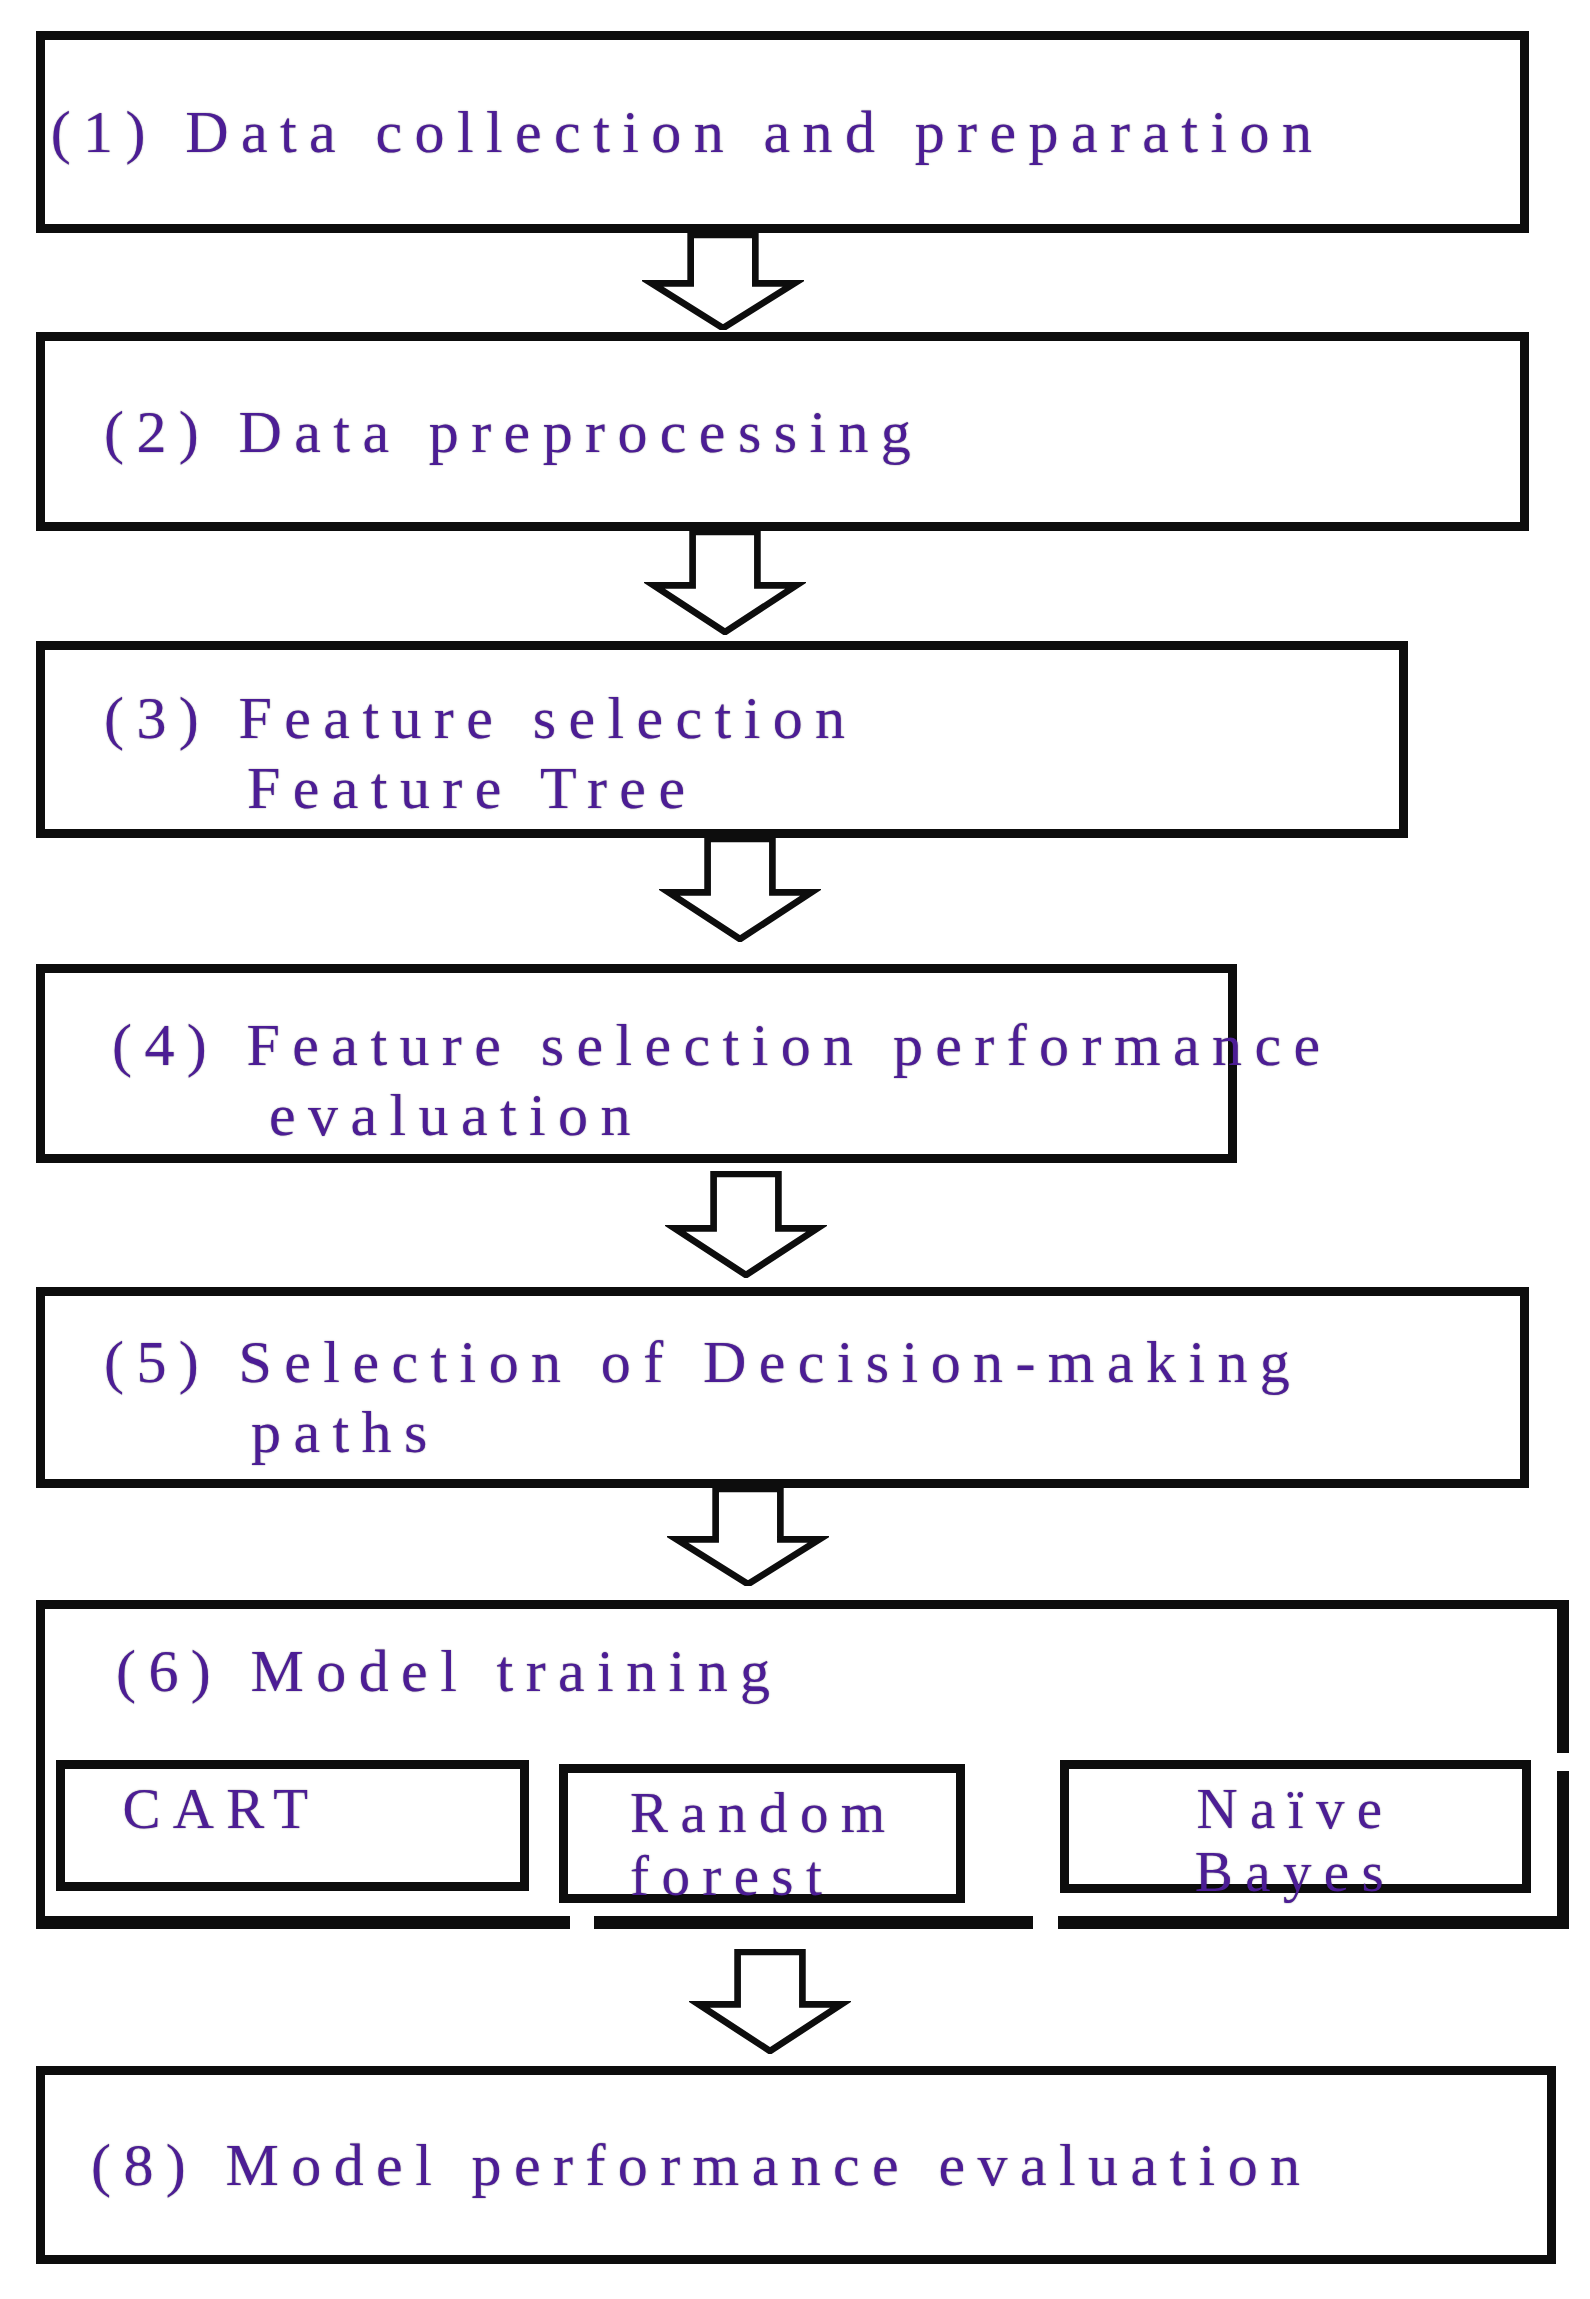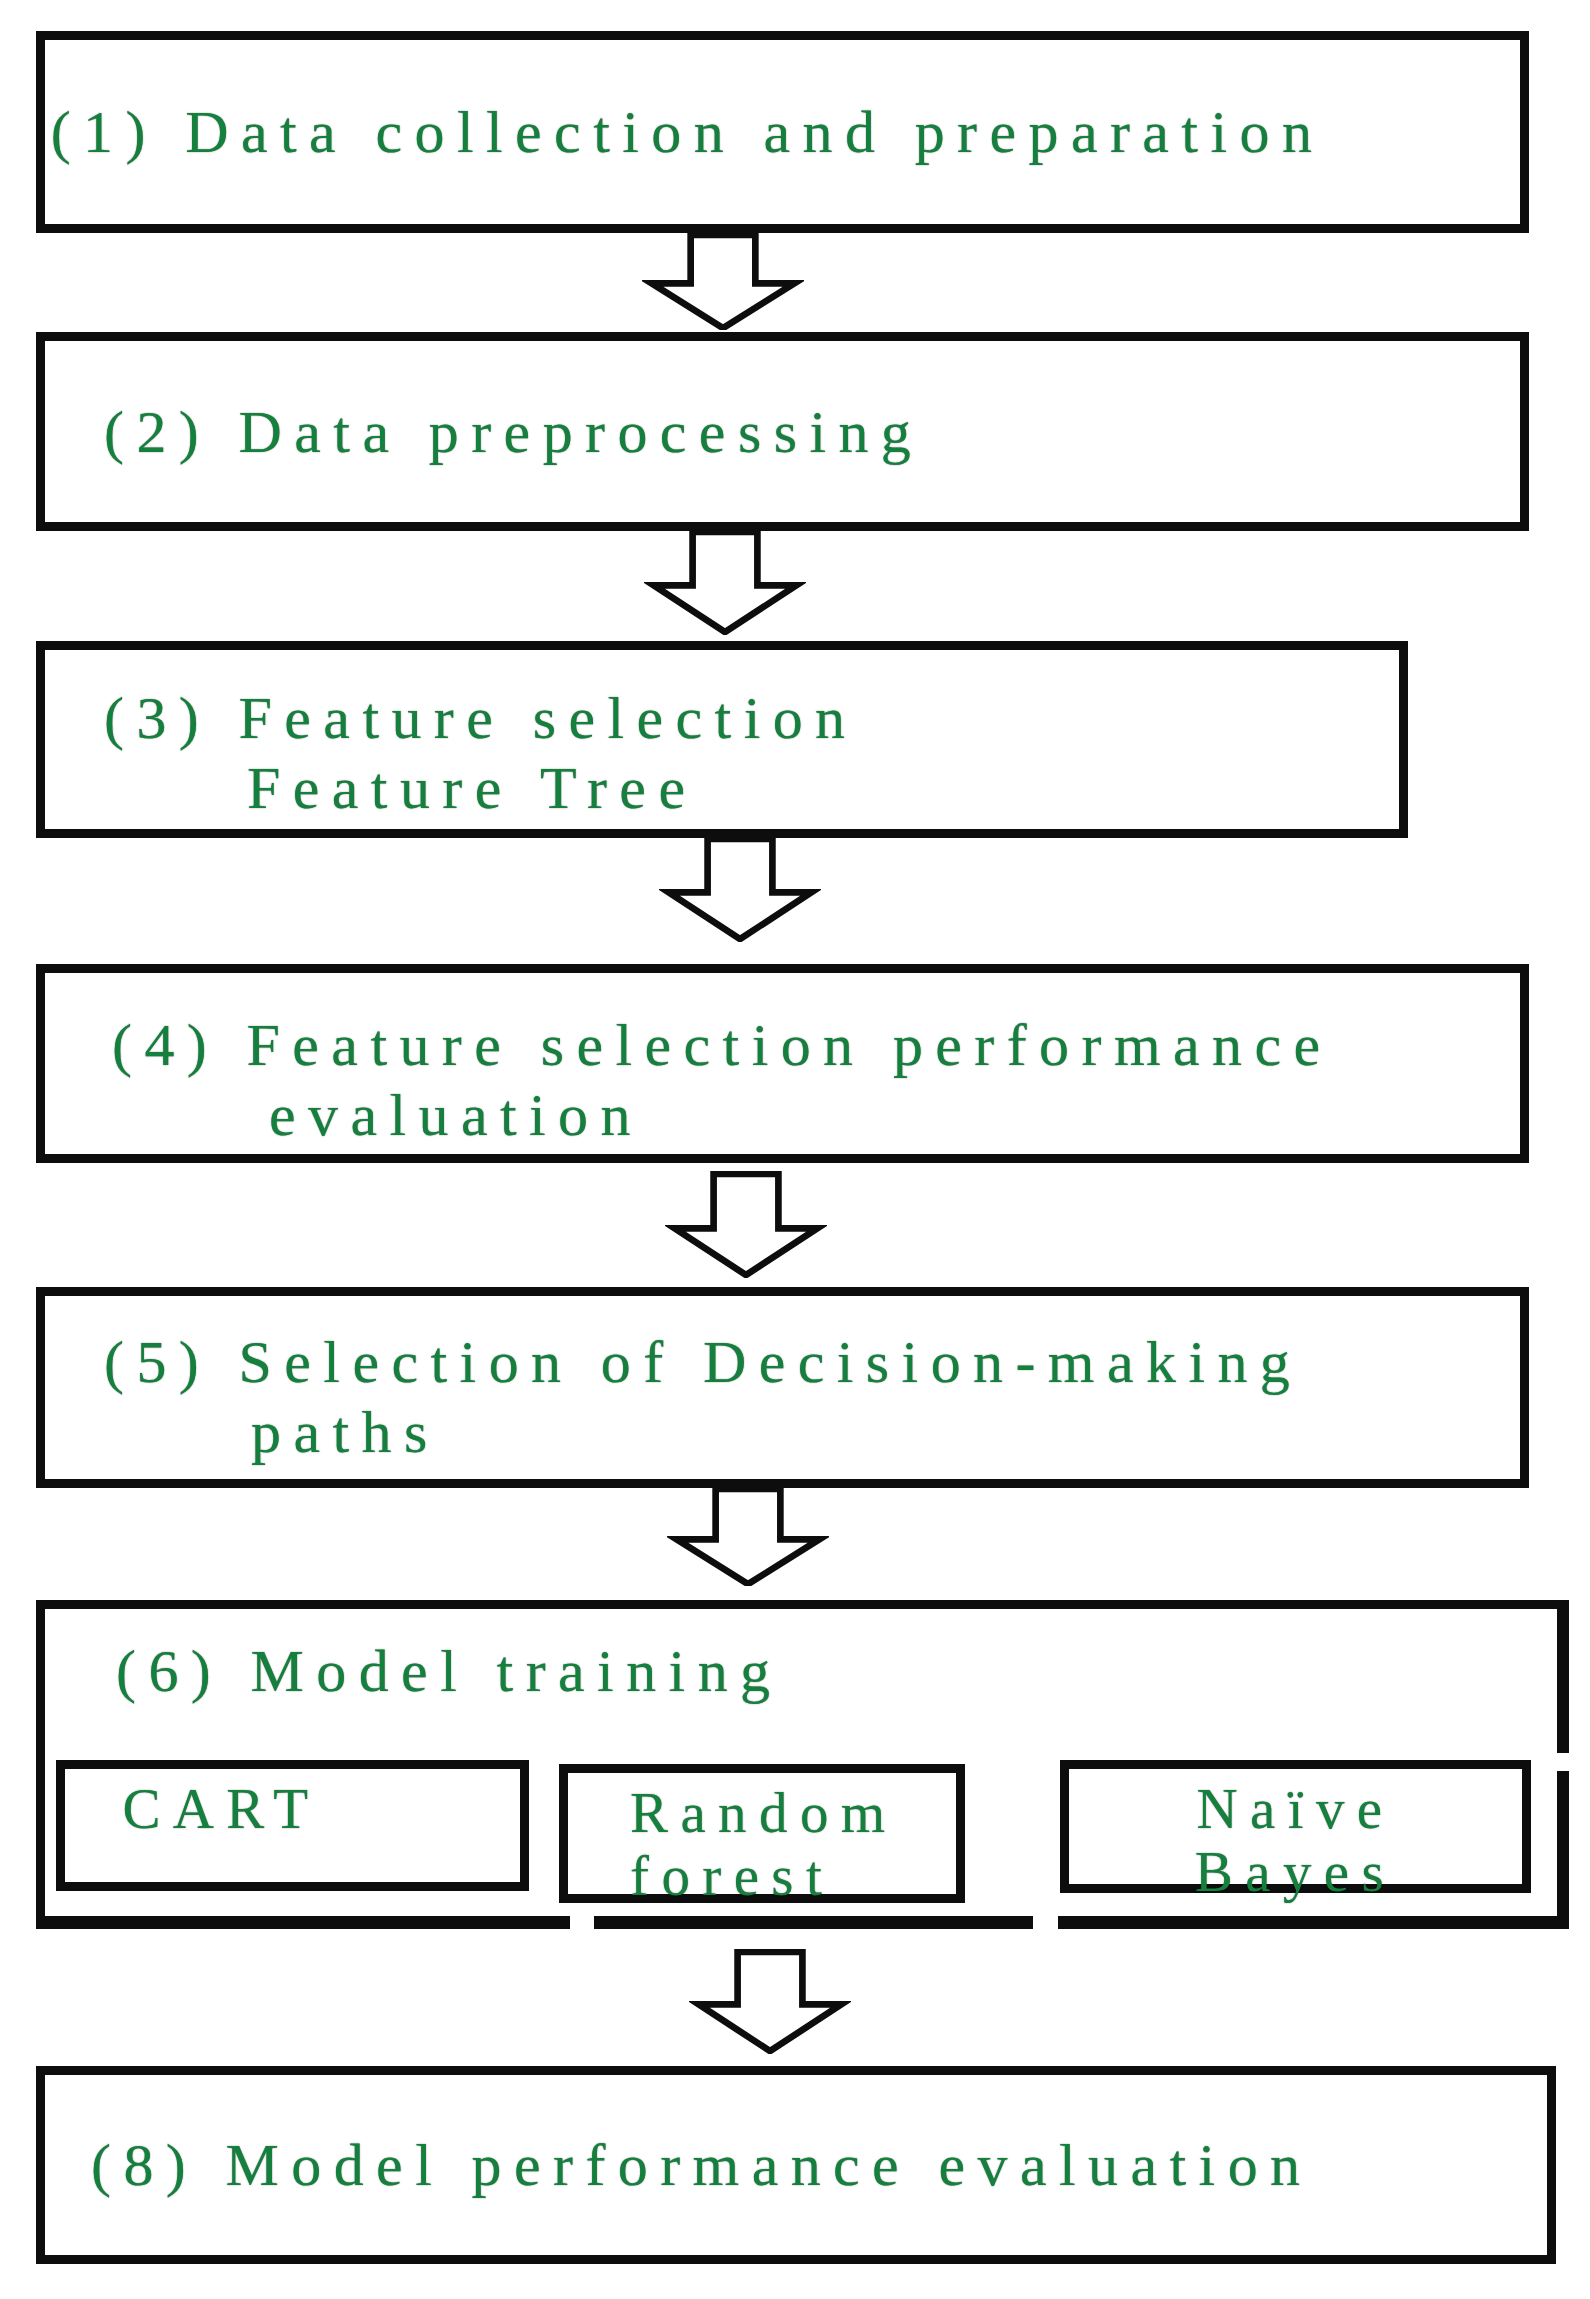--- a/index.html
+++ b/index.html
@@ -1,18 +1,18 @@
 <!DOCTYPE html>
 <html style="font-size:15px"><head>
 <meta charset="utf-8">
 <style>
   html,body{margin:0;padding:0;background:#ffffff;}
   .canvas{
     position:relative;width:1590px;height:2300px;background:#ffffff;overflow:hidden;
-    font-family:"Liberation Serif","DejaVu Serif",serif;color:#15803d;
+    font-family:"Liberation Serif","DejaVu Serif",serif;color:#4c1d95;
   }
   .box{
     position:absolute;box-sizing:border-box;background:#ffffff;
     border:9.5px solid #0d0d0d;
     display:flex;flex-direction:column;justify-content:center;
     font-size:60px;letter-spacing:12.4px;line-height:70px;
     text-shadow:0 0 1.4px rgba(0,0,0,0.55);
     white-space:nowrap;
   }
   .box .l2:empty{display:none;}
@@ -52,21 +52,21 @@
 
   <div class="box" style="left:36px;top:641px;width:1372px;height:197px;padding-left:59px;padding-top:26px;">
     <div class="l1">(3) Feature selection</div>
     <div class="l2" style="margin-left:143px;">Feature Tree</div>
   </div>
 
   <svg class="arrow" style="left:659px;top:837px" width="162" height="105" viewBox="0 0 170 110">
     <polygon points="51,2 119,2 119,58 160,58 85,107 10,58 51,58" fill="#ffffff" stroke="#0d0d0d" stroke-width="7"></polygon>
   </svg>
 
-  <div class="box" style="left:36px;top:964px;width:1493px;height:199px;padding-left:67px;padding-top:33px;">
+  <div class="box" style="left:36px;top:964px;width:1201px;height:199px;padding-left:67px;padding-top:33px;">
     <div class="l1">(4) Feature selection performance</div>
     <div class="l2" style="margin-left:157px;">evaluation</div>
   </div>
 
   <svg class="arrow" style="left:665px;top:1171px" width="162" height="107" viewBox="0 0 170 112">
     <polygon points="51,3 119,3 119,60 160,60 85,109 10,60 51,60" fill="#ffffff" stroke="#0d0d0d" stroke-width="7"></polygon>
   </svg>
 
   <div class="box" style="left:36px;top:1287px;width:1493px;height:201px;padding-left:59px;padding-top:19px;">
     <div class="l1">(5) Selection of Decision-making</div>

